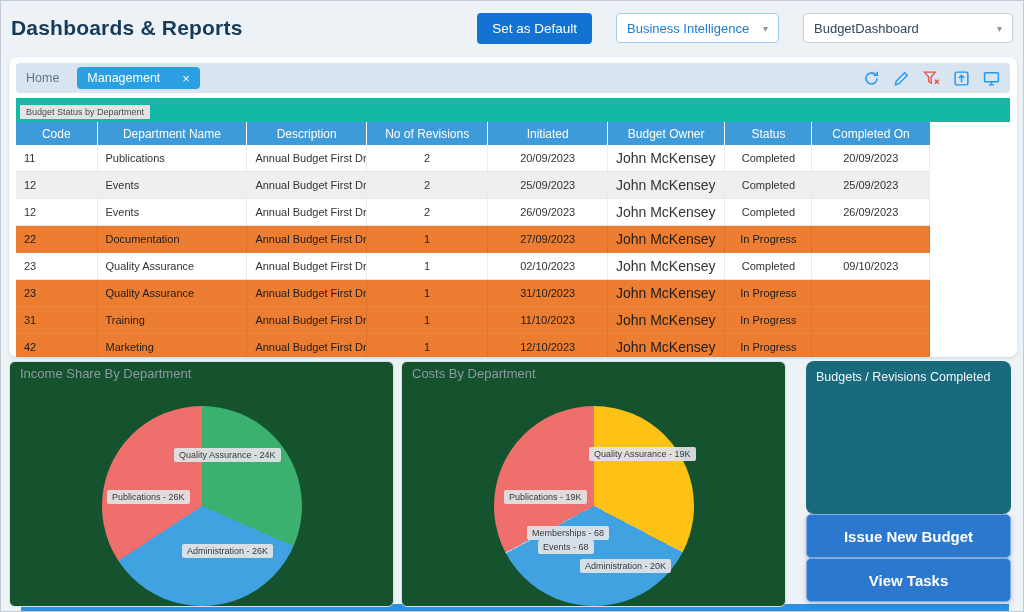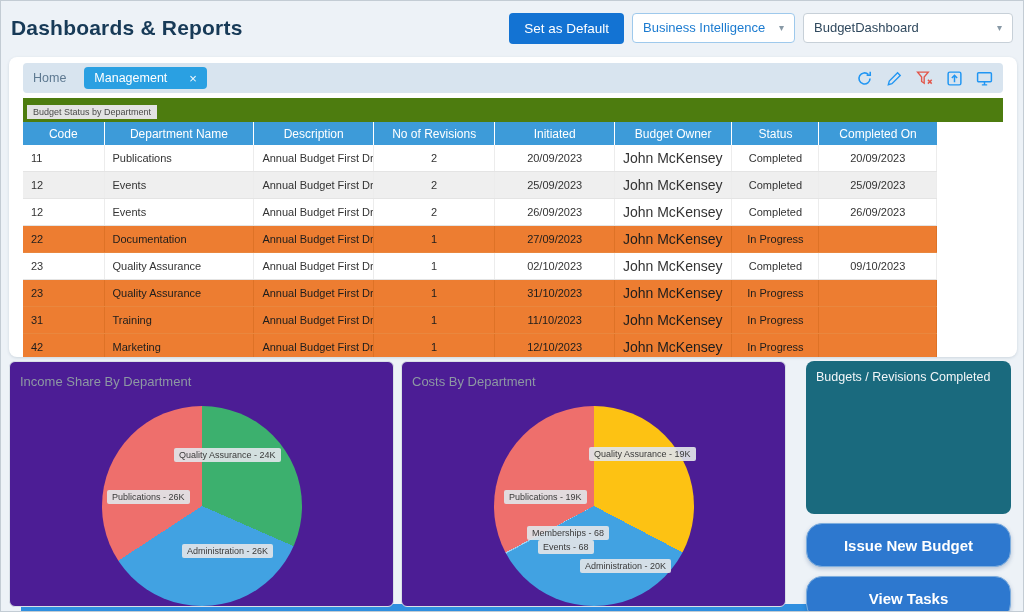--- a/index.html
+++ b/index.html
@@ -3,37 +3,37 @@
 <meta charset="utf-8">
 <style>
   *{margin:0;padding:0;box-sizing:border-box}
   html,body{width:1024px;height:612px}
   body{overflow:hidden;background:#edf2f7;font-family:"Liberation Sans","DejaVu Sans",sans-serif}
   .page{position:relative;width:1024px;height:612px;border:1px solid #c3ccd4;background:#edf2f7;overflow:hidden}
 
   
   .topbar{position:absolute;top:0;left:0;right:0;height:54px;display:flex;align-items:center;justify-content:space-between;padding:0 10px}
   .title{font-size:21px;color:#173a57;font-weight:700;letter-spacing:.2px}
-  .topbar-controls{display:flex;gap:8px;}
+  .topbar-controls{display:flex;gap:24px;align-items:center}
   .btn-primary{background:var(--accent-blue,#1373d3);color:#fff;border:none;border-radius:4px;font-size:13.5px;padding:8px 15px;cursor:pointer;font-family:inherit}
   .select{display:flex;align-items:center;justify-content:space-between;background:#fff;border:1px solid #9ec9ec;border-radius:4px;height:30px;padding:0 10px;font-size:13px;color:#1b7bd0;cursor:pointer}
   .select-module{width:163px}
   .select-dashboard{width:210px;border-color:#c7d0d8;color:#30495e}
   .chev{color:#8899a6;font-size:10px;margin-left:8px}
 
   
-  .main-card{position:absolute;top:56px;left:8px;width:1008px;height:300px;background:#fff;border-radius:8px;box-shadow:0 1px 3px rgba(30,60,90,.15);padding:6px 14px;overflow:hidden}
+  .main-card{position:absolute;top:56px;left:8px;width:1008px;height:300px;background:#fff;border-radius:8px;box-shadow:0 1px 3px rgba(30,60,90,.15);padding:6px 7px;overflow:hidden}
   .tabbar{height:30px;background:#d8e4ef;border-radius:4px;display:flex;align-items:center;padding:0 10px;gap:18px}
   .tab{font-size:12.5px;color:#5e7991;cursor:pointer;display:flex;align-items:center}
   .tab.active{background:var(--tab-active-blue,#2aa0e2);color:#fff;border-radius:4px;padding:4px 10px;gap:16px}
   .tab-close{font-size:13px;line-height:1;opacity:.95;margin-left:6px}
   .tab-icons{margin-left:auto;display:flex;gap:13px;align-items:center}
   .toolbar-icon{width:17px;height:17px;color:#2196f3;cursor:pointer}
   .toolbar-icon svg{width:100%;height:100%;display:block}
-  .caption-band{margin-top:5px;background:#4d7c0f;padding:3px 4px}
+  .caption-band{margin-top:5px;background:#14b8a6;padding:3px 4px}
   .caption-chip{display:inline-block;background:#e3e3e3;color:#4a4a4a;font-size:9px;padding:2px 6px}
 
   .grid{border-collapse:collapse;table-layout:fixed;width:914px}
   .grid th{background:var(--grid-header-blue,#3d9bd9);color:#fff;font-size:12px;font-weight:400;padding:4px 2px;border-right:1px solid rgba(255,255,255,.55);height:23px;overflow:hidden;white-space:nowrap}
   .grid th:last-child{border-right:none}
   .grid th:nth-child(1){width:80px}
   .grid th:nth-child(2){width:148px}
   .grid th:nth-child(3){width:118px}
   .grid th:nth-child(4){width:120px}
   .grid th:nth-child(5){width:118px}
@@ -42,35 +42,35 @@
   .grid th:nth-child(8){width:116px}
   .grid td{font-size:11px;color:#333;padding:5px 8px;border-bottom:1px solid #e4e4e4;border-right:1px solid #ececec;overflow:hidden;white-space:nowrap;height:24px}
   .grid td:nth-child(4),.grid td:nth-child(5),.grid td:nth-child(7),.grid td:nth-child(8){text-align:center}
   .grid td:nth-child(6){font-size:14px}
   .grid tbody tr:nth-child(even){background:#efefef}
   .grid tbody tr.in-progress{background:var(--row-in-progress-orange,#ed7d31)}
   .grid tbody tr.in-progress td{color:#1d1d1d;border-bottom-color:#e9873e;border-right-color:#de7226}
   .grid td.selected{background:var(--selected-cell-blue,#59b7ea);color:#fff}
 
   
-  .panel{position:absolute;top:360px;width:385px;height:246px;background:#4c1d95;border:1px solid #d9e0e7;border-radius:6px;padding:12px 10px;z-index:1;overflow:hidden}
+  .panel{position:absolute;top:360px;width:385px;height:246px;background:#14532d;border:1px solid #d9e0e7;border-radius:6px;padding:4px 10px;z-index:1;overflow:hidden}
   .panel-1{left:8px}
   .panel-2{left:400px}
   .panel-title{font-size:13px;color:#8d98a3;position:relative;z-index:3}
   .pie-area{position:absolute;inset:0}
   .pie{position:absolute;left:92px;top:44px;width:200px;height:200px;border-radius:50%}
   .pie-label{position:absolute;background:rgba(225,228,232,.92);color:#3a3a3a;font-size:9px;padding:2px 5px;border-radius:2px;white-space:nowrap;z-index:2}
 
   
   .right-col{position:absolute;left:805px;top:360px;width:205px;z-index:1}
   .gauge-card{background:var(--panel-teal,#1a6a7e);border-radius:8px;height:153px;padding:9px 10px;color:#fff;overflow:hidden}
   .gauge-title{font-size:12.5px;color:#f2f6f8;white-space:nowrap}
   .gauge{position:relative;width:96px;height:96px;border-radius:50%;margin:10px auto 0;background:#c7d3da}
   .gauge-center{position:absolute;inset:13px;border-radius:50%;background:#d9e2e7;display:flex;align-items:center;justify-content:center;font-size:20px;font-weight:700;color:#1d3240}
-  .action-btn{display:block;width:100%;height:44px;margin-top:9px;background:var(--action-button-blue,#2d78cf);border:1px solid #7eaede;border-radius:16px;color:#fff;font-size:15px;font-weight:700;cursor:pointer;font-family:inherit;box-shadow:0 2px 4px rgba(20,60,120,.25)}
+  .action-btn{display:block;width:100%;height:44px;background:var(--action-button-blue,#2d78cf);border:1px solid #7eaede;border-radius:5px;color:#fff;font-size:15px;font-weight:700;cursor:pointer;font-family:inherit;box-shadow:0 2px 4px rgba(20,60,120,.25)}
   .bottom-strip{position:absolute;left:20px;width:988px;bottom:0;height:7px;background:var(--bottom-strip-blue,#2f8fe0);z-index:0}
 </style>
 </head>
 <body>
 
 <div class="page">
 
   <header class="topbar">
     <h1 class="title">Dashboards &amp; Reports</h1>
     <div class="topbar-controls">

